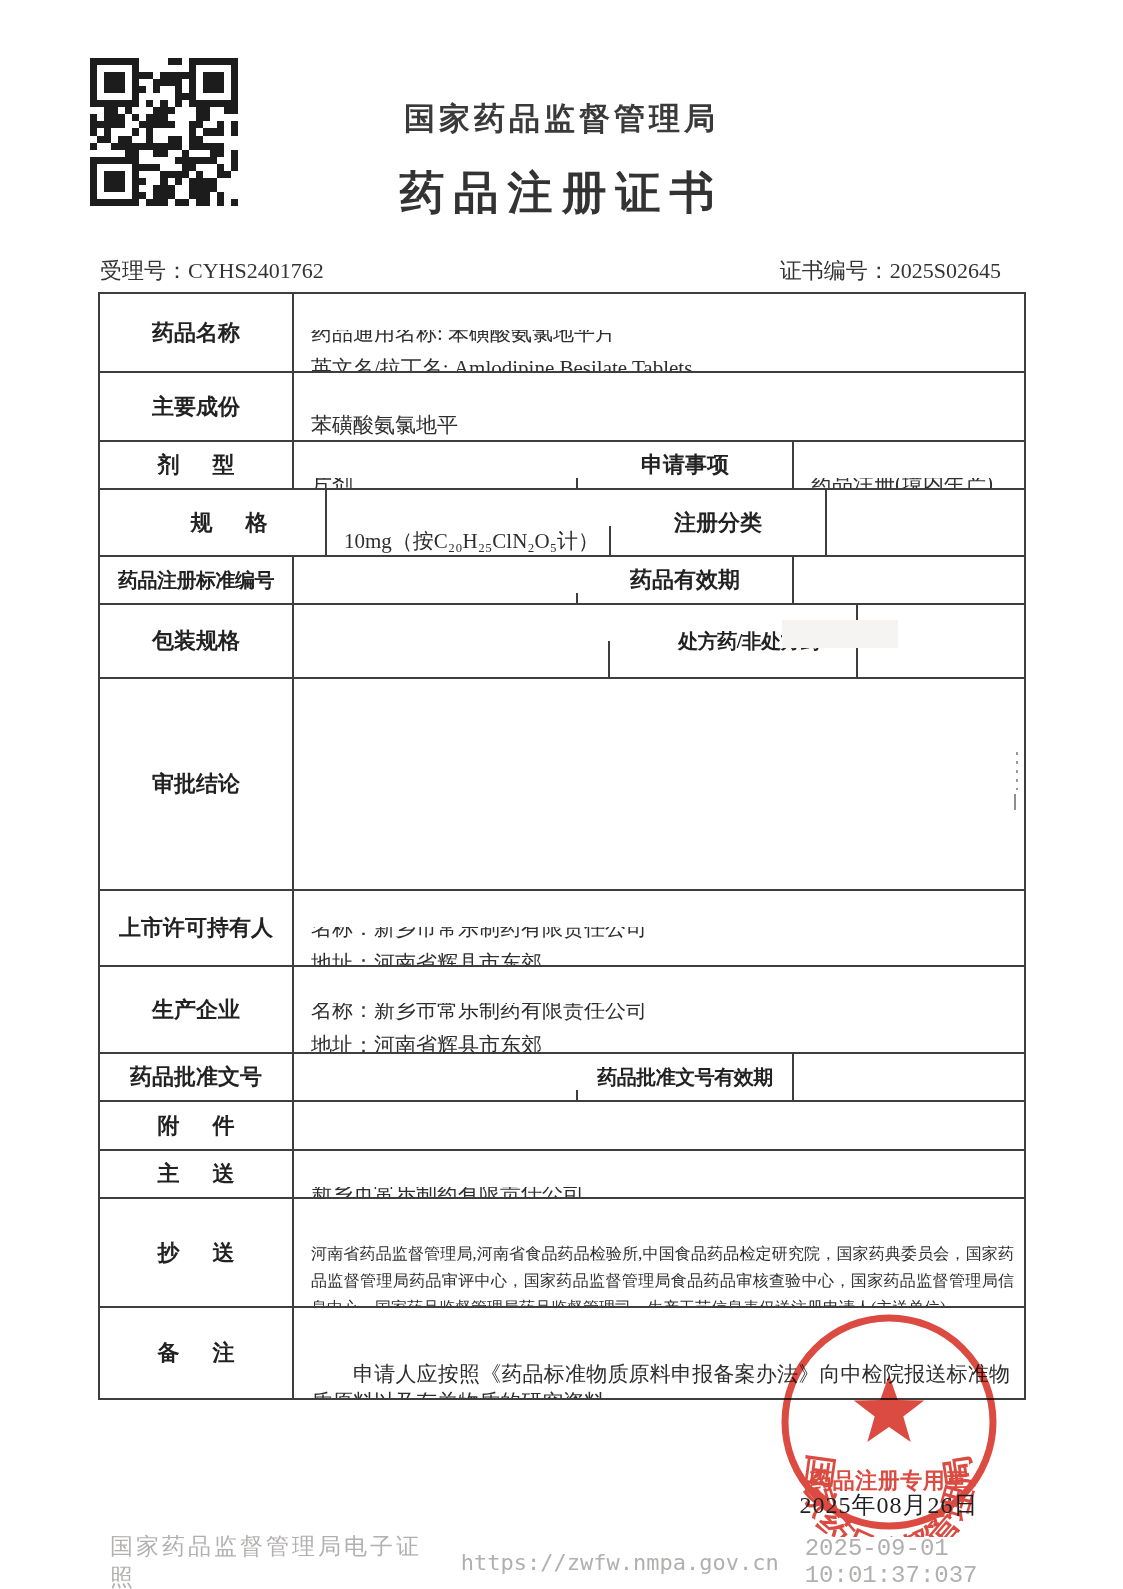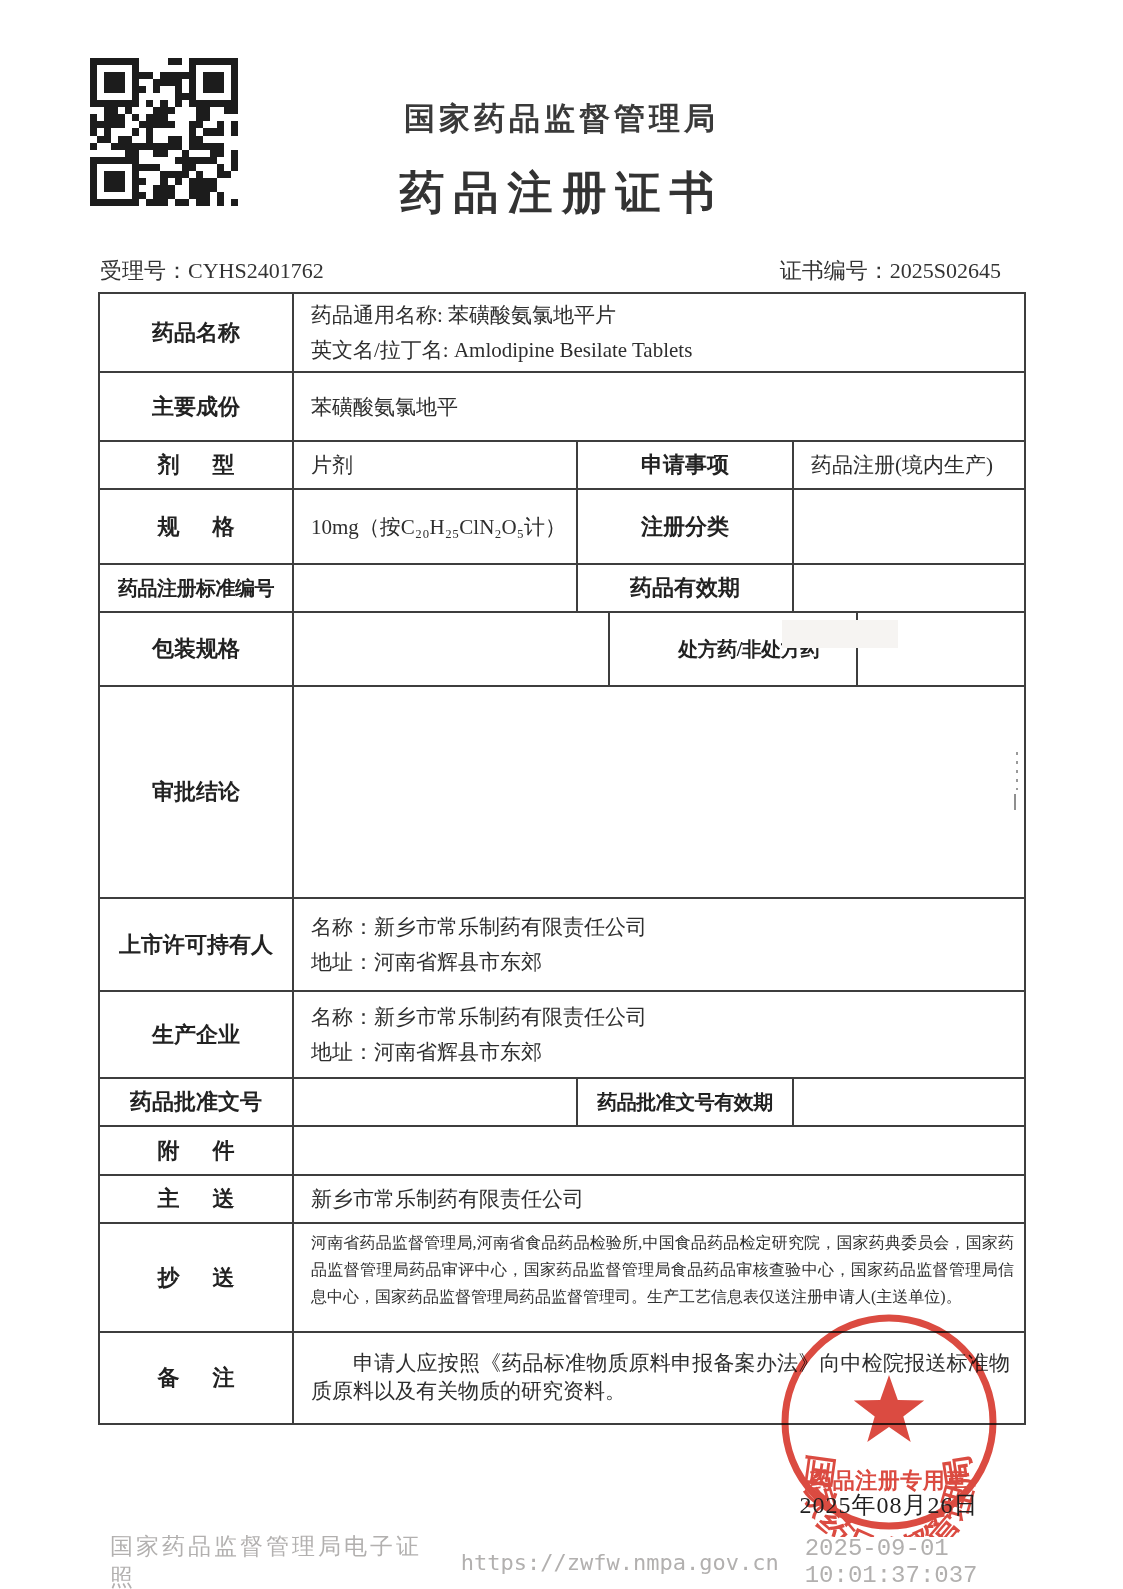--- a/index.html
+++ b/index.html
@@ -35,36 +35,36 @@
   .lbl{
     width:194px; flex:0 0 194px; justify-content:center;
     font-weight:bold; font-size:22px; white-space:pre; color:#222;
   }
   .lbl.small{font-size:20px; letter-spacing:-0.5px;}
   .lbl3{
     width:216px; flex:0 0 216px; justify-content:center;
     font-weight:bold; font-size:22px; white-space:pre; color:#222;
   }
   .lbl3.small{font-size:20px; letter-spacing:-0.5px;}
-  .val{flex:1 1 auto; font-size:21px; padding-left:17px; padding-right:8px; color:#2e2e2e;}
+  .val{flex:1 1 auto; font-size:21px; padding-left:17px; padding-right:8px; color:#2e2e2e;margin-top:36px;}
   .val.c2{width:284px; flex:0 0 284px;}
   .val.c4{flex:1 1 auto;}
   .val.twolines{flex-direction:column; align-items:flex-start; justify-content:center;}
   .val.twolines .ln{line-height:35px;}
   .val.block{align-items:flex-start;}
   .para{
     text-align:justify; line-height:27px; padding:5px 2px 4px 0;
     font-size:16px;
   }
   .remark{
     line-height:28px; padding:16px 6px 0 0; text-indent:2em; font-size:21px; text-align:justify;
   }
   
-  .h1{height:79px;} .h2{height:69px;} .h3{height:48px;} .h4{height:75px;}
-  .h5{height:48px;} .h6{height:74px;gap:32px;} .h7{height:212px;} .h8{height:93px;}
+  .h1{height:79px;} .h2{height:69px;} .h3{height:48px;} .h4{height:67px;padding-left:33px;}
+  .h5{height:48px;} .h6{height:74px;gap:32px;} .h7{height:212px;} .h8{height:76px;}
   .h9{height:87px;} .h10{height:48px;} .h11{height:49px;} .h12{height:48px;}
   .h13{height:109px;} .h14{height:90px;}
 
   
   .smudge{position:absolute; left:782px; top:620px; width:116px; height:28px; background:#f6f4f2;}
   .art{position:absolute; background:#9a9a9a;}
   .art-dots{left:1016px; top:752px; width:2px; height:38px;
     background:repeating-linear-gradient(#9a9a9a 0 3px, transparent 3px 9px);}
   .art-line{left:1014px; top:794px; width:2px; height:16px; background:#8f8f8f;}
 

